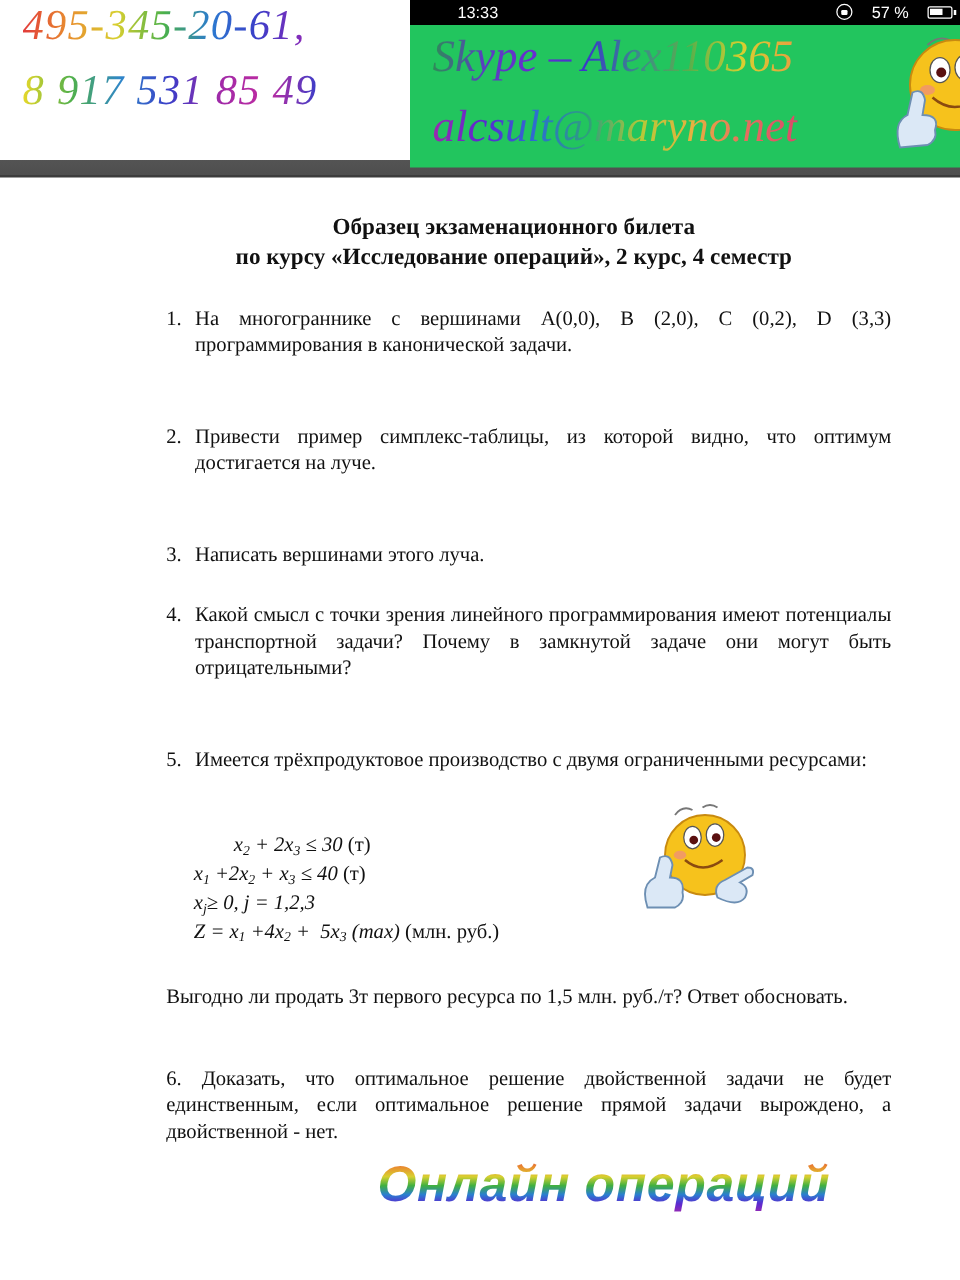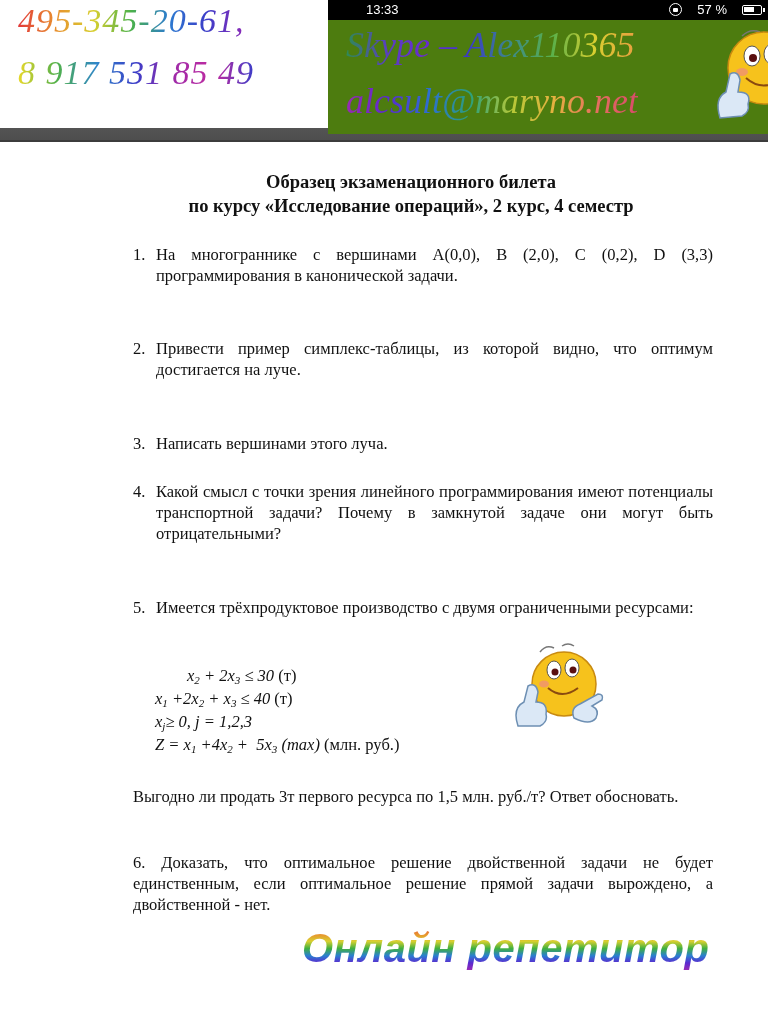--- a/index.html
+++ b/index.html
@@ -19,21 +19,21 @@
   .toolbar { position:absolute; left:0; top:104px; width:768px; height:36px; background:linear-gradient(#6a6a6a,#555 60%,#4e4e4e); border-bottom:2px solid #3c3c3c; }
   .toolbar .url { position:absolute; left:303px; top:6px; color:#eee; font-family:Liberation Mono, monospace; font-size:15px; font-weight:bold; }
 
   
   .banner-left { position:absolute; left:0; top:0; width:328px; height:128px; background:#fff;padding-left:12px; }
   .phone { position:absolute; left:18px; font-family:"Liberation Serif", serif; font-style:italic; font-size:34px; letter-spacing:1px;
            background:linear-gradient(90deg,#e23a3a,#e8902f,#d8cf30,#4bb14a,#2c7bd0,#3b3dc8,#8b2ab8); -webkit-background-clip:text; background-clip:text; color:transparent; }
   .phone.p1 { top:2px; }
   .phone.p2 { top:54px; background:linear-gradient(90deg,#e8d82a,#50b04b,#2f86c9,#3b3dc8,#a02aa8,#c02ba0,#3b3dc8); -webkit-background-clip:text; background-clip:text; }
 
-  .banner-right { position:absolute; left:328px; top:20px; width:440px; height:114px; background:#4d7c0f; }
+  .banner-right { position:absolute; left:328px; top:20px; width:440px; height:114px; background:#22c55e; }
   .skype { position:absolute; left:18px; top:4px; font-style:italic; font-size:36px;
            background:linear-gradient(90deg,#2e8b57,#5a3fc0,#6a2bd0,#3a3ac8,#3d8a8a,#5bb04a,#d8cf30,#e8a040); -webkit-background-clip:text; background-clip:text; color:transparent; }
   .email { position:absolute; left:18px; top:60px; font-style:italic; font-size:36px;
            background:linear-gradient(90deg,#9a2ab0,#5a2ad0,#2d6fd0,#2ea07a,#b8c838,#e6b040,#e46f5f,#d94a6a); -webkit-background-clip:text; background-clip:text; color:transparent; }
 
   
   .smiley { position:absolute; }
   .smiley svg { display:block; }
 
   
@@ -152,13 +152,13 @@
   </svg>
 </div>
 
 <div class="para p-sell">Выгодно ли продать 3т первого ресурса по 1,5 млн. руб./т? Ответ обосновать.</div>
 
 <div class="para p6">
   <span>6.</span>
   <span>Доказать, что оптимальное решение двойственной задачи не будет единственным, если оптимальное решение  прямой задачи вырождено, а двойственной  - нет.</span>
 </div>
 
-<div class="online">Онлайн репетитор</div>
+<div class="online">Онлайн операций</div>
 
 </body></html>

